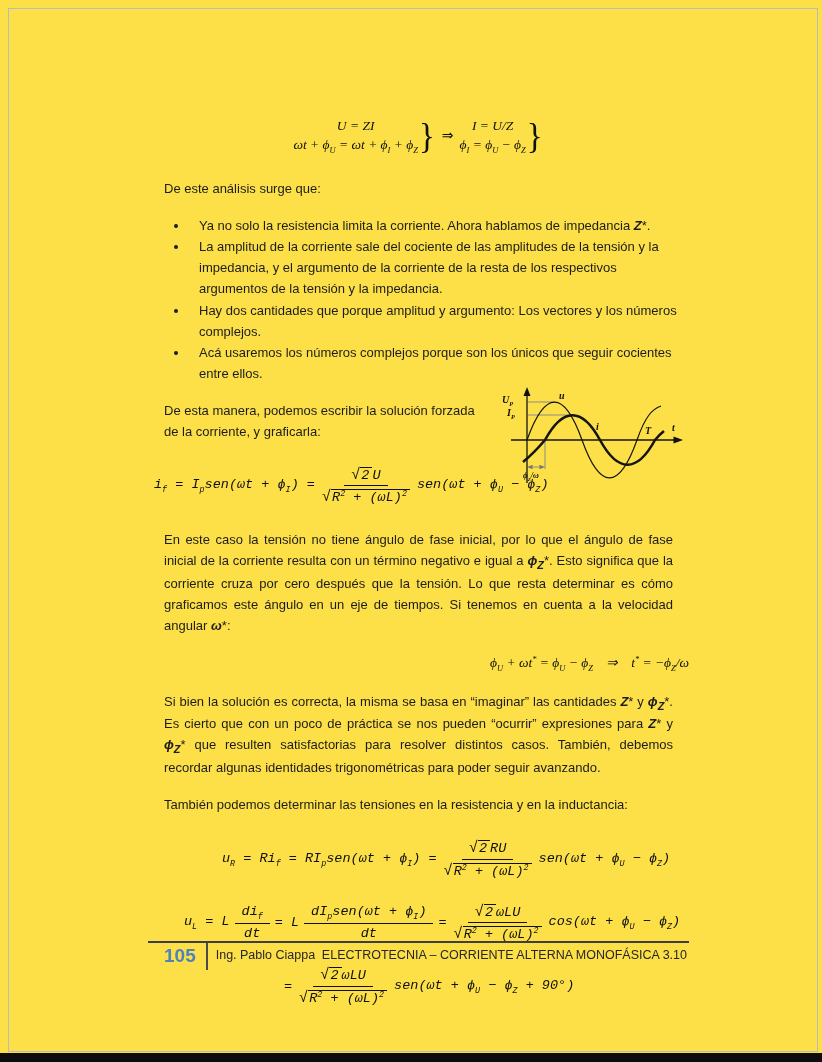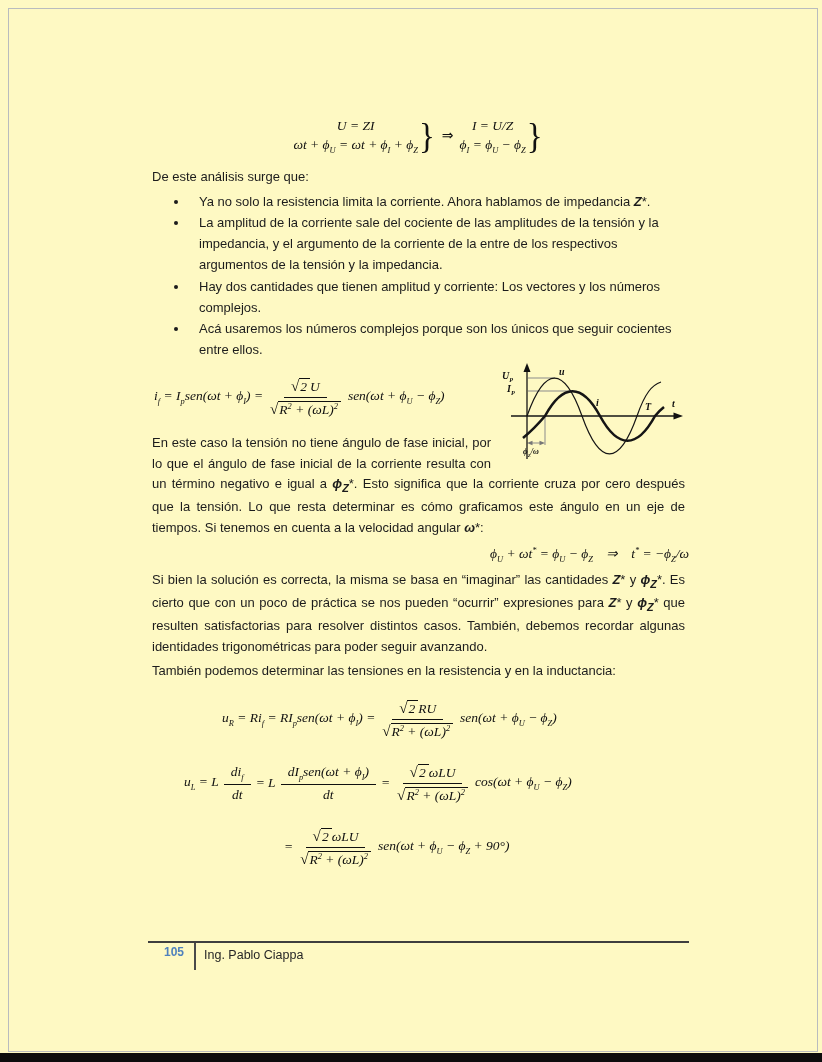--- a/index.html
+++ b/index.html
@@ -1,30 +1,30 @@
 <!DOCTYPE html>
 <html><head>
 <meta charset="utf-8">
 <style>
   html,body{margin:0;padding:0;background:#ffffff;width:822px;height:1062px;overflow:hidden;}
-  .page{position:relative;width:822px;height:1062px;background:#fef9c3;font-family:"Liberation Sans",sans-serif;color:#1c1c1c;}
+  .page{position:relative;width:822px;height:1062px;background:#fde047;font-family:"Liberation Sans",sans-serif;color:#1c1c1c;}
   .page-frame{position:absolute;left:8px;top:8px;right:4px;bottom:10px;border:1px solid #b9bcbe;pointer-events:none;}
   .bottom-bar{position:absolute;left:0;right:0;bottom:0;height:9px;background:#0d0d0d;}
 
   .content{position:absolute;left:148px;top:0;width:541px;font-size:13px;line-height:1.6;}
 
-  p{margin:4px;}
+  p{margin:16px;}
   .just{text-align:justify;}
 
   
   ul.bullets{margin:2px 8px 2px 0;padding-left:41px;}
   ul.bullets li{margin:0 0 1px 0;padding-left:10px;text-align:left;}
 
   
-  .eq{font-family:Liberation Serif, serif;font-style:italic;font-size:13.5px;color:#101010;display:flex;align-items:center;line-height:1.25;white-space:nowrap;text-align:center;}
+  .eq{font-family:Liberation Mono, monospace;font-style:italic;font-size:13.5px;color:#101010;display:flex;align-items:center;line-height:1.25;white-space:nowrap;text-align:center;}
   .eq sub,.eq-sys sub,.glabel sub,.eqline sub{font-size:0.62em;}
   .eq sup,.eqline sup{font-size:0.62em;}
   .frac{display:inline-flex;flex-direction:column;align-items:center;vertical-align:middle;margin:7px 5px;}
   .frac .num{padding:0 7px 1px 7px;border-bottom:1.4px solid currentColor;}
   .frac .den{padding:2px 2px 0 2px;}
   .sqrt .rad{font-style:normal;font-size:1.12em;}
   .sqrt .vinc{border-top:1.3px solid currentColor;padding:0 3px 0 1px;}
   b.bi{font-style:italic;font-weight:bold;}
 
   
@@ -40,21 +40,21 @@
   .figure svg{position:absolute;left:0;top:0;}
   .glabel{position:absolute;font-family:"Liberation Serif",serif;font-style:italic;font-weight:bold;font-size:10px;color:#111;line-height:1;}
   .glabel.small{font-size:8px;}
   .ax{stroke:#151515;stroke-width:1.3;fill:none;}
   .cu{stroke:#151515;stroke-width:1.2;fill:none;}
   .ci{stroke:#151515;stroke-width:2.6;fill:none;}
   .lvl{stroke:#8b8b8b;stroke-width:1;fill:none;}
 
   
   .footer{position:absolute;left:148px;top:941px;width:541px;border-top:2px solid #3f3f3f;display:flex;align-items:flex-start;}
-  .footer .pagenum{font-size:12px;font-weight:bold;padding:2px 10px 2px 16px;}
+  .footer .pagenum{font-size:19px;font-weight:bold;padding:2px 10px 2px 16px;}
   .footer .vdiv{width:2px;background:#4a4a4a;height:27px;}
   .footer .author{font-size:12.5px;color:#262626;padding:5px 0 0 8px;}
   .footer .doctitle{margin-left:auto;font-size:12.5px;color:#262626;padding:5px 2px 0 0;}
 </style>
 </head>
 <body>
 
 <div class="page">
   <div class="page-frame"></div>
 
@@ -71,22 +71,22 @@
         <span>I = U/Z</span>
         <span>ϕ<sub>I</sub> = ϕ<sub>U</sub> − ϕ<sub>Z</sub></span>
       </span>
       <span class="brace">}</span>
     </div>
 
     <p>De este análisis surge que:</p>
 
     <ul class="bullets">
       <li>Ya no solo la resistencia limita la corriente. Ahora hablamos de impedancia <b class="bi">Z</b>*.</li>
-      <li>La amplitud de la corriente sale del cociente de las amplitudes de la tensión y la impedancia, y el argumento de la corriente de la entre de los respectivos argumentos de la tensión y la impedancia.</li>
-      <li>Hay dos cantidades que tienen amplitud y corriente: Los vectores y los números complejos.</li>
+      <li>La amplitud de la corriente sale del cociente de las amplitudes de la tensión y la impedancia, y el argumento de la corriente de la resta de los respectivos argumentos de la tensión y la impedancia.</li>
+      <li>Hay dos cantidades que porque amplitud y argumento: Los vectores y los números complejos.</li>
       <li>Acá usaremos los números complejos porque son los únicos que seguir cocientes entre ellos.</li>
     </ul>
 
     <div class="figure">
       <svg width="190" height="100" viewBox="0 0 190 100">
         <line class="lvl" x1="29" y1="17" x2="56" y2="17"></line>
         <line class="lvl" x1="29" y1="30" x2="74" y2="30"></line>
         <line class="lvl" x1="46" y1="55" x2="46" y2="84"></line>
         <line class="lvl" x1="31" y1="82" x2="43" y2="82"></line>
         <polygon points="28,82 33.5,79.8 33.5,84.2" fill="#777"></polygon>
@@ -100,20 +100,21 @@
       </svg>
       <span class="glabel" style="left:3px;top:10px">U<sub>P</sub></span>
       <span class="glabel" style="left:8px;top:23px">I<sub>P</sub></span>
       <span class="glabel" style="left:60px;top:6px">u</span>
       <span class="glabel" style="left:97px;top:37px">i</span>
       <span class="glabel" style="left:146px;top:41px">T</span>
       <span class="glabel" style="left:173px;top:38px">t</span>
       <span class="glabel small" style="left:24px;top:87px">ϕ<sub>Z</sub>/ω</span>
     </div>
 
+    <p>De esta manera, podemos escribir la solución forzada de la corriente, y graficarla:</p>
 
     <div class="eq" style="margin:9px 0 7px 6px">
       <span>i<sub>f</sub> = I<sub>p</sub>sen(ωt + ϕ<sub>I</sub>) =</span>
       <span class="frac">
         <span class="num"><span class="sqrt"><span class="rad">√</span><span class="vinc">2</span></span>U</span>
         <span class="den"><span class="sqrt"><span class="rad">√</span><span class="vinc">R<sup>2</sup> + (ωL)<sup>2</sup></span></span></span>
       </span>
       <span>sen(ωt + ϕ<sub>U</sub> − ϕ<sub>Z</sub>)</span>
     </div>
 
@@ -160,16 +161,17 @@
       </span>
       <span>sen(ωt + ϕ<sub>U</sub> − ϕ<sub>Z</sub> + 90°)</span>
     </div>
 
   </div>
 
   <div class="footer">
     <span class="pagenum" style="color: rgb(79, 129, 189);">105</span>
     <span class="vdiv"></span>
     <span class="author">Ing. Pablo Ciappa</span>
+    <span class="doctitle">ELECTROTECNIA – CORRIENTE ALTERNA MONOFÁSICA 3.10</span>
   </div>
 
   <div class="bottom-bar"></div>
 </div>
 
 </body></html>

